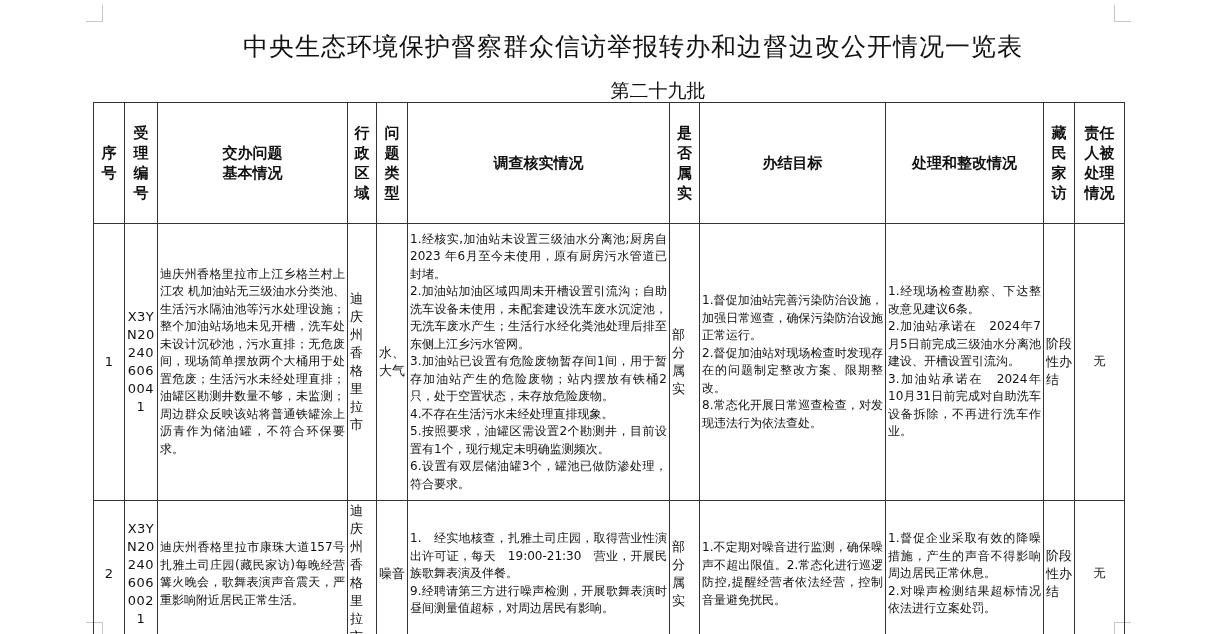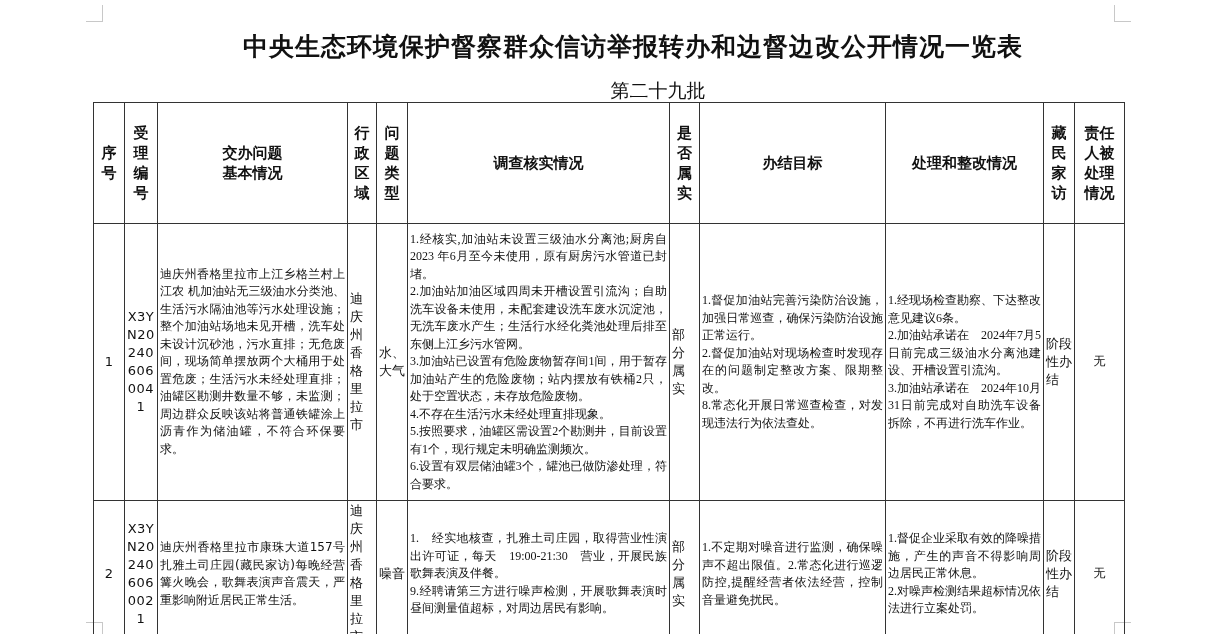--- a/index.html
+++ b/index.html
@@ -4,30 +4,30 @@
 <style>
   html, body { margin:0; padding:0; background:#ffffff; }
   body { width:1216px; height:634px; position:relative; overflow:hidden;
          font-family:"DejaVu Sans", "Liberation Sans", sans-serif; color:#111; }
   .corner { position:absolute; width:16px; height:16px; border-color:#c8c8c8; border-style:solid; }
   .corner.tl { left:86px; top:5px; border-width:0 1px 1px 0; }
   .corner.tr { left:1114px; top:5px; border-width:0 0 1px 1px; }
   .corner.bl { left:86px; top:622px; border-width:1px 1px 0 0; }
   .corner.br { left:1114px; top:622px; border-width:1px 0 0 1px; }
   .title { position:absolute; left:0; width:1216px; top:30px; text-align:center;
-           font-size:25px; letter-spacing:1px; font-weight:bold; padding-left:50px; box-sizing:border-box; }
+           font-size:25px; letter-spacing:1px; font-weight:normal; padding-left:50px; box-sizing:border-box; }
   .subtitle { position:absolute; left:0; width:1216px; top:78px; text-align:center;
               font-size:19px; padding-left:100px; box-sizing:border-box; }
   table { position:absolute; left:93px; top:102px; border-collapse:collapse; table-layout:fixed; }
   td, th { border:1.5px solid #333; padding:0 2px; vertical-align:middle; font-size:12px; line-height:17.5px; }
   th { font-weight:bold; font-size:15px; line-height:20px; text-align:center; height:88px; }
   .center { text-align:center; }
   .vert { text-align:left; word-break:break-all; font-size:13px; line-height:18px; }
   .hdr-vert { word-break:break-all; padding:16px 3px; }
-  .lines div { white-space:normal;font-family:Liberation Serif, serif; }
+  .lines div { white-space:normal; }
   .id { text-align:center; word-break:break-all; font-size:13px; line-height:18px; letter-spacing:0.5px; }
   .seq { font-size:13px; }
   .body-text { text-align:justify; }
 </style>
 </head>
 <body>
 
 <div class="corner tl"></div>
 <div class="corner tr"></div>
 <div class="corner bl"></div>

